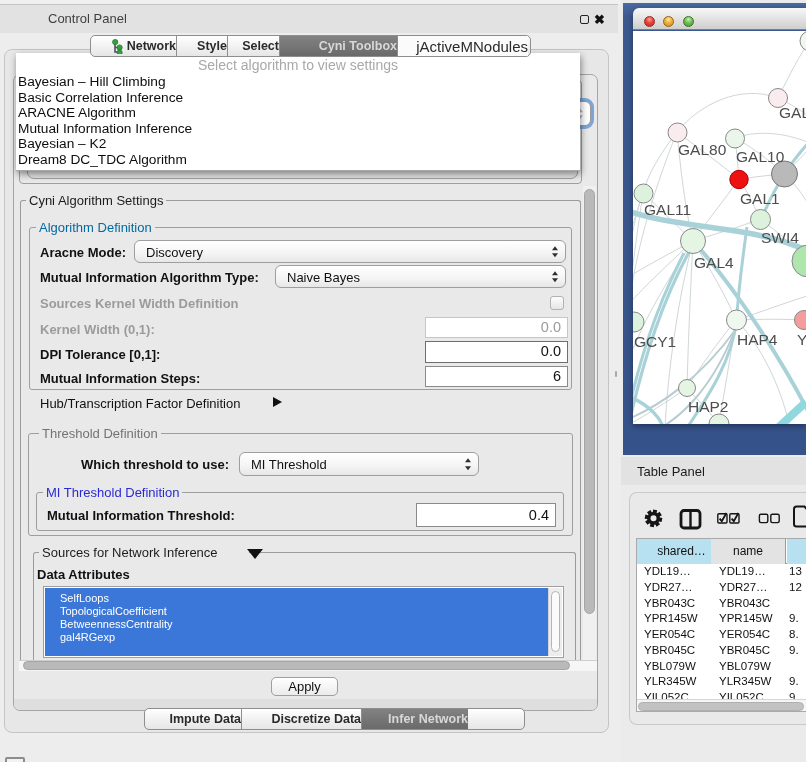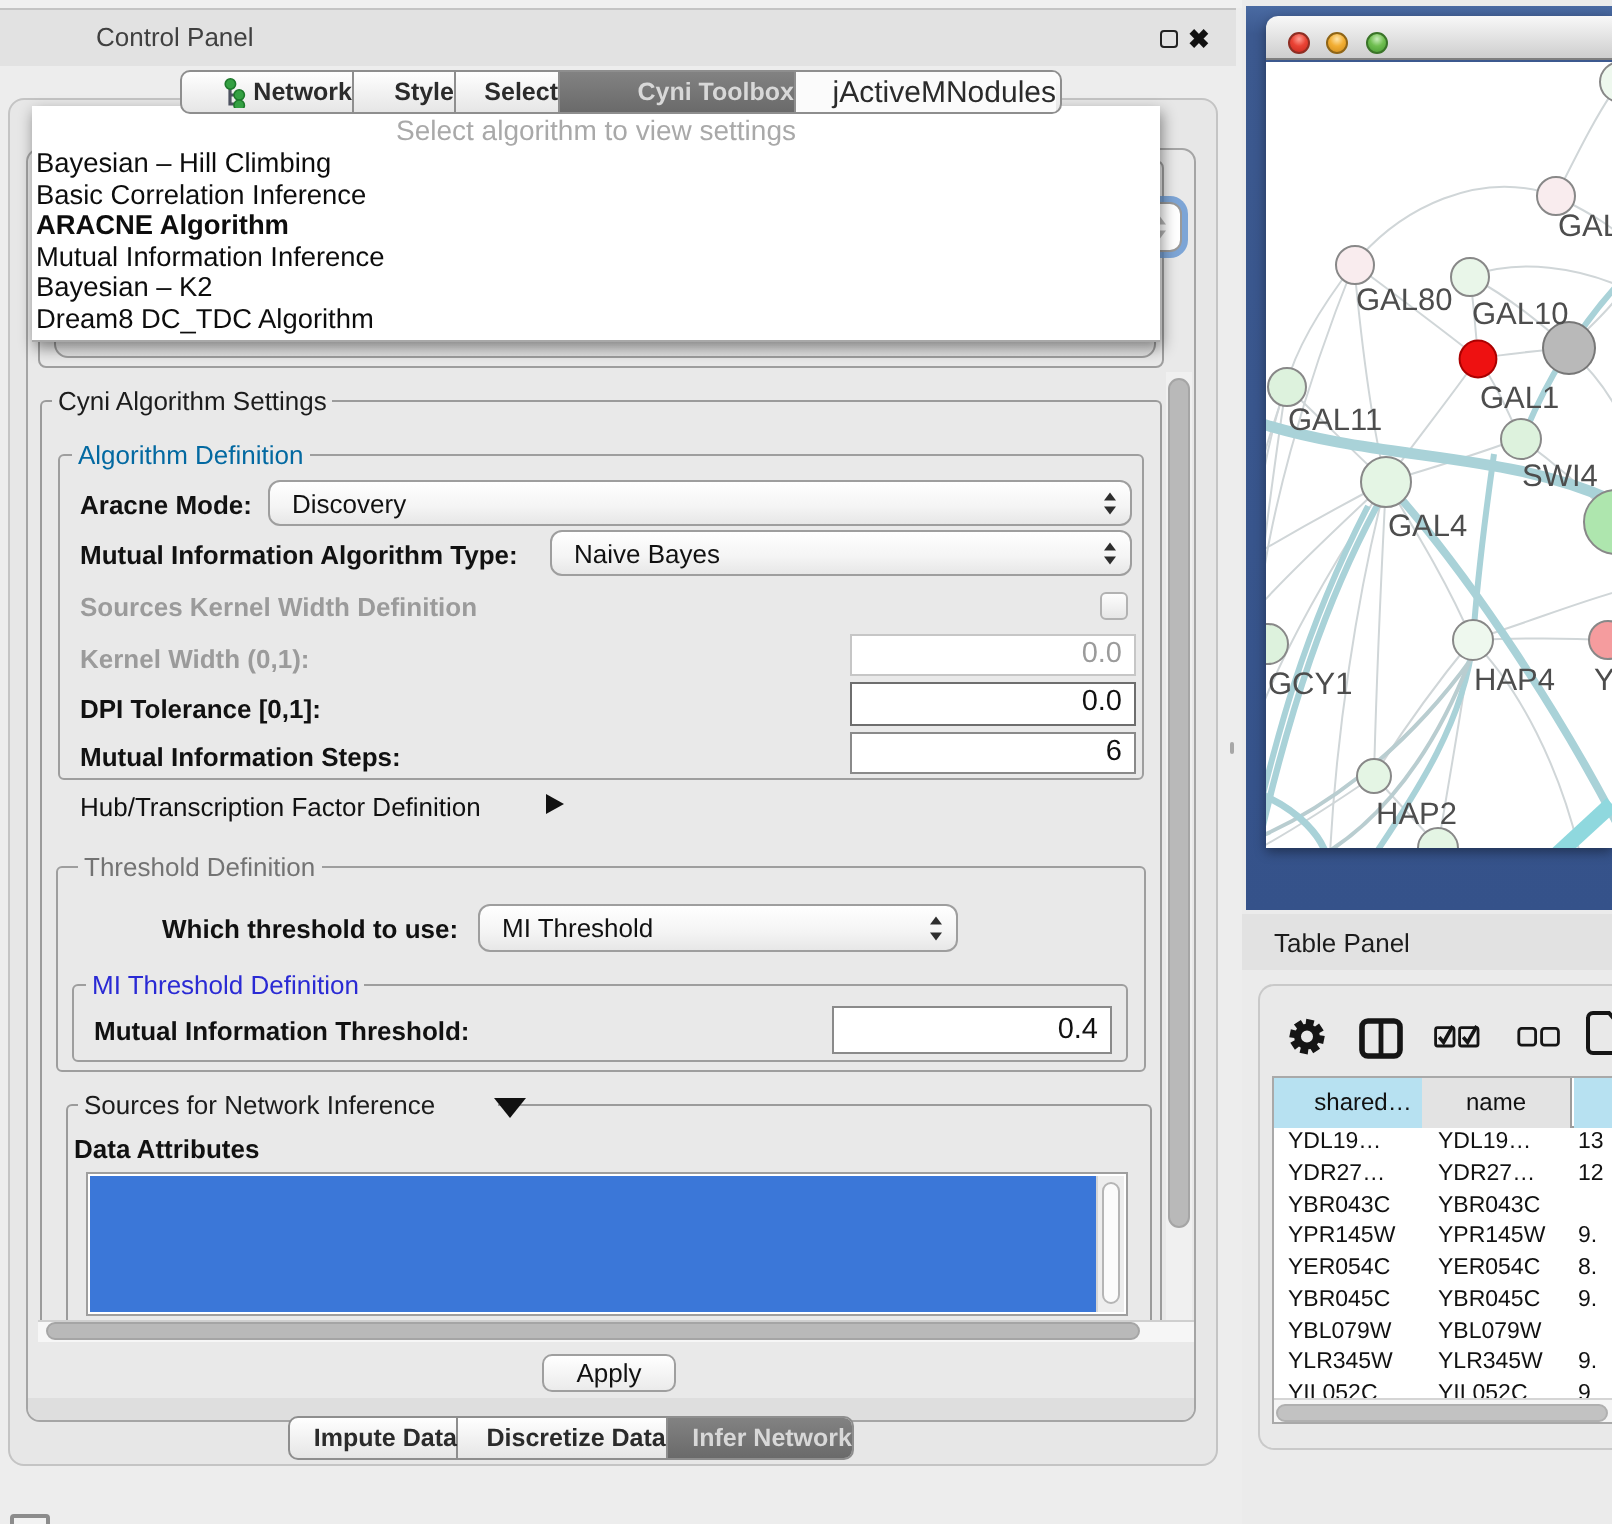--- a/index.html
+++ b/index.html
@@ -1,19 +1,19 @@
 <!DOCTYPE html>
 <html><head>
 <meta charset="utf-8">
 <style>
 * { margin:0; padding:0; box-sizing:border-box; }
 html,body { width:806px; height:762px; overflow:hidden; }
 body { position:relative; background:#ededed; font-family:"Liberation Sans", sans-serif; }
 .abs { position:absolute; }
-.bold { font-weight:bold; }
+.bold { font-weight:normal; }
 .lbl { font-size:13px; font-weight:bold; color:#111; white-space:nowrap; }
 .dis { color:#9b9b9b; }
 .legend { font-size:13px; background:#e9e9e9; padding:0 3px; white-space:nowrap; }
 .fieldset { border:1px solid #9e9e9e; border-radius:3px; }
 .combo { background:linear-gradient(#ffffff,#f4f4f4 60%,#e7e7e7); border:1px solid #9e9e9e; border-radius:6px; font-size:13px; color:#111; }
 .combo .ctext { position:absolute; left:11px; top:50%; transform:translateY(-50%); white-space:nowrap; }
 .stepper { position:absolute; right:6px; top:50%; transform:translateY(-50%); width:7px; height:11.5px; }
 .stepper:before { content:""; position:absolute; left:0; top:0; border-left:3.5px solid transparent; border-right:3.5px solid transparent; border-bottom:4.5px solid #2e2e2e; }
 .stepper:after { content:""; position:absolute; left:0; bottom:0; border-left:3.5px solid transparent; border-right:3.5px solid transparent; border-top:4.5px solid #2e2e2e; }
 .tfield { background:#fff; font-size:14.5px; text-align:right; padding-right:6px; color:#111; line-height:19.5px; }
@@ -118,33 +118,34 @@
 <div class="abs tfield" style="left:416px;top:503px;width:140px;height:24px;border:1px solid #8a8a8a;line-height:23px;">0.4</div>
 
 <div class="abs" style="left:33px;top:552px;width:543px;height:108px;border:1px solid #9b9b9b;border-bottom:none;border-radius:3px 3px 0 0;"></div>
 <div class="abs legend" style="left:39px;top:545px;color:#1c1c1c;padding-right:31px;">Sources for Network Inference</div>
 <div class="abs" style="left:247px;top:549px;width:0;height:0;border-left:8.5px solid transparent;border-right:8.5px solid transparent;border-top:10px solid #111;"></div>
 
 <div class="abs lbl" style="left:37px;top:567px;">Data Attributes</div>
 
 <div class="abs" style="left:43px;top:586px;width:521px;height:72px;background:#fff;border:1px solid #9e9e9e;">
   <div style="position:absolute;left:1px;top:1px;right:15px;bottom:1px;background:#3b77d8;"></div>
+  <div style="position:absolute;left:16px;top:5px;font-size:11px;color:#fff;line-height:13px;">SelfLoops<br>TopologicalCoefficient<br>BetweennessCentrality<br>gal4RGexp</div>
   <div style="position:absolute;right:1px;top:1px;width:14px;bottom:1px;background:#ededed;border-left:1px solid #d5d5d5;"></div>
   <div style="position:absolute;right:3px;top:4px;width:9px;height:61px;background:#fbfbfb;border:1px solid #b5b5b5;border-radius:5px;"></div>
 </div>
 
 <div class="abs" style="left:19px;top:660px;width:578px;height:11px;background:#f6f6f6;border-top:1px solid #cfcfcf;"></div>
 <div class="abs" style="left:23px;top:661px;width:547px;height:9px;background:#b9b9b9;border:1px solid #a5a5a5;border-radius:5px;"></div>
 
 <div class="abs" style="left:583px;top:186px;width:13px;height:474px;background:#f0f0f0;"></div>
 <div class="abs" style="left:584px;top:189px;width:11px;height:425px;background:#b9b9b9;border:1px solid #a5a5a5;border-radius:6px;"></div>
 
 <div class="abs" style="left:271px;top:677px;width:67px;height:19px;background:linear-gradient(#ffffff,#ebebeb);border:1px solid #9f9f9f;border-radius:5px;text-align:center;font-size:13px;color:#111;line-height:17px;">Apply</div>
 
-<div class="abs tabbar" style="left:144px;top:708px;width:283px;">
+<div class="abs tabbar" style="left:144px;top:708px;width:381px;">
   <div class="seg" style="width:97px;">Impute Data</div>
   <div class="seg" style="width:120px;">Discretize Data</div>
   <div class="seg sel" style="width:106px;">Infer Network</div>
 </div>
 
 <div class="abs" style="left:5px;top:757px;width:20px;height:16px;background:#f2f2f2;border:2px solid #8c8c8c;border-radius:2px;"></div>
 
 <div class="abs" style="left:615px;top:371px;width:2px;height:6px;background:#a7a7a7;border-radius:1px;"></div>
 
 <div class="abs" style="left:621px;top:0;width:185px;height:762px;background:#ebebeb;"></div>

